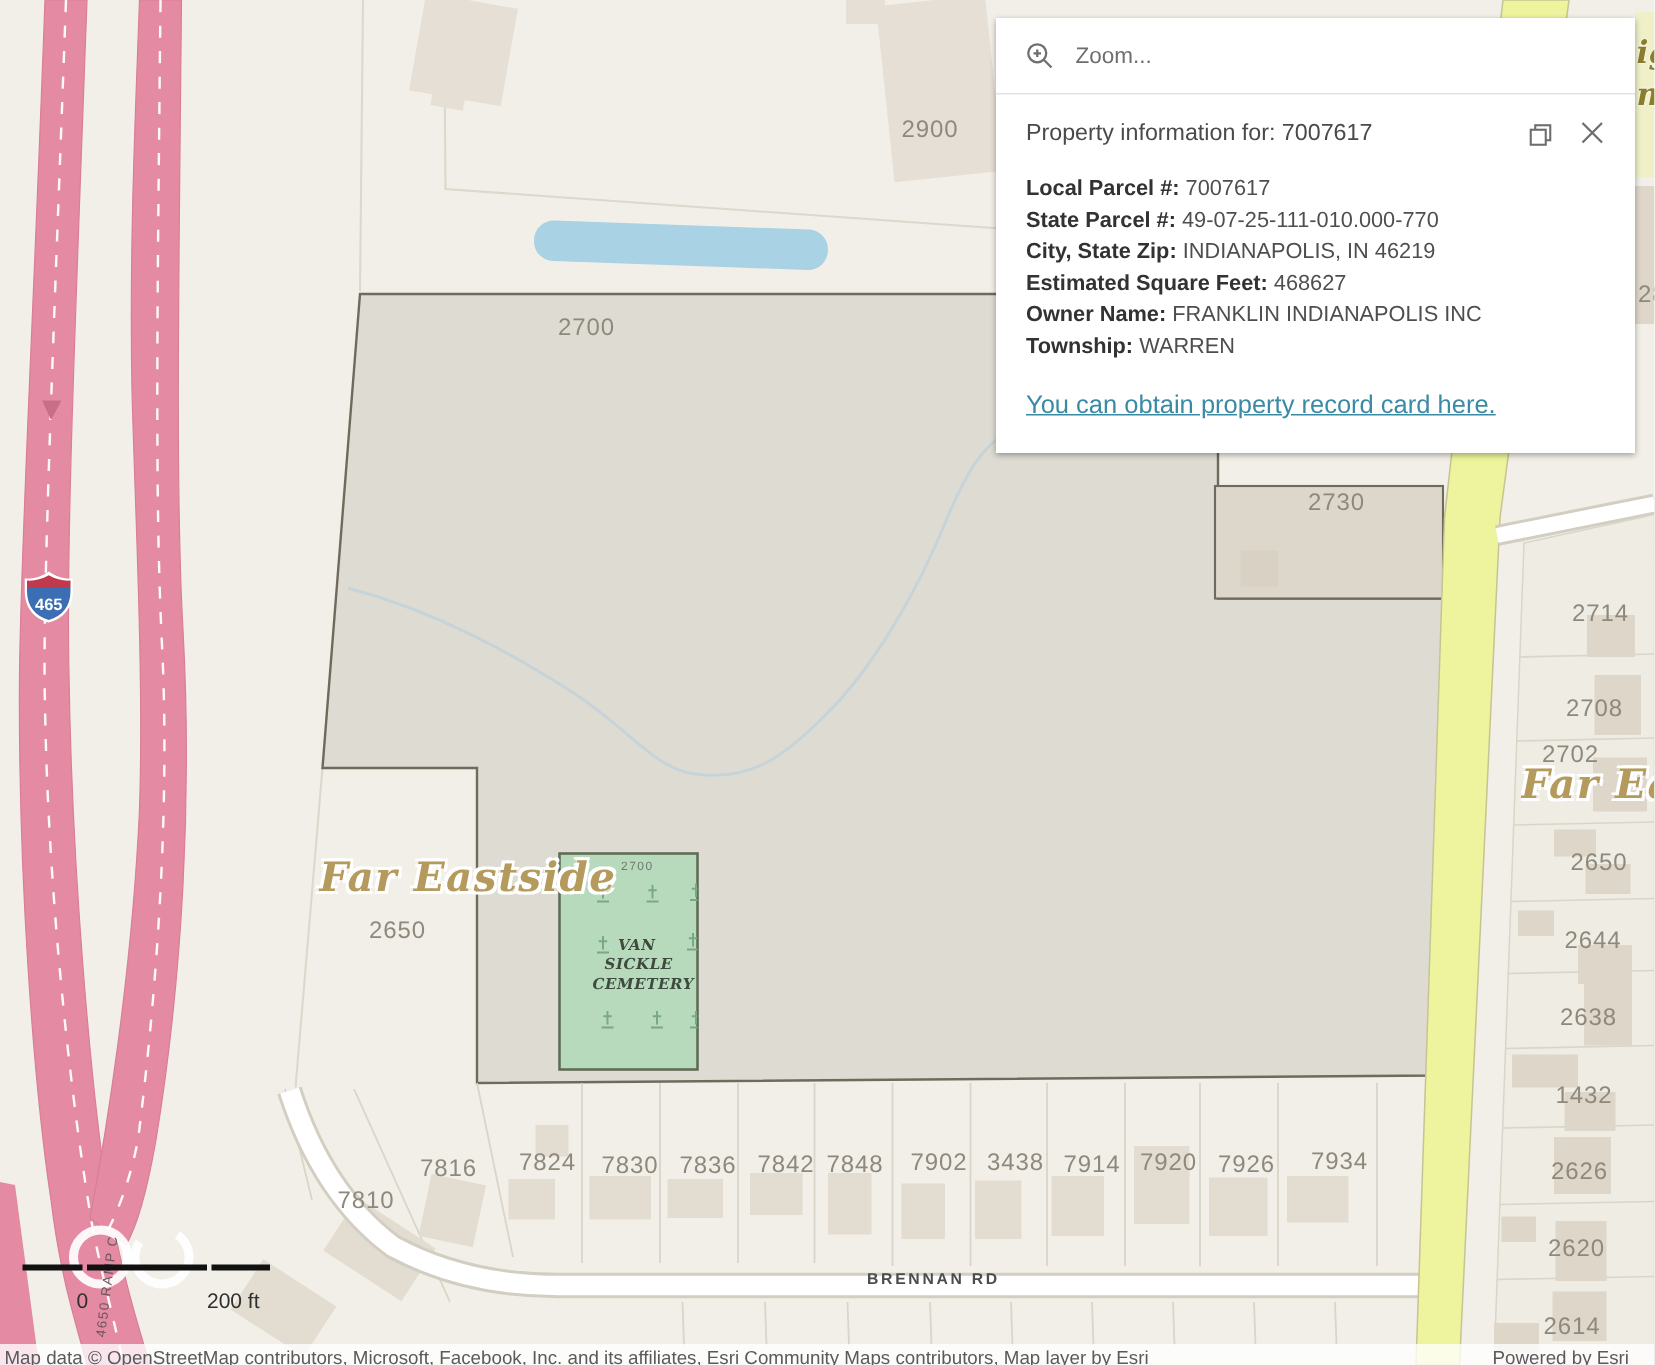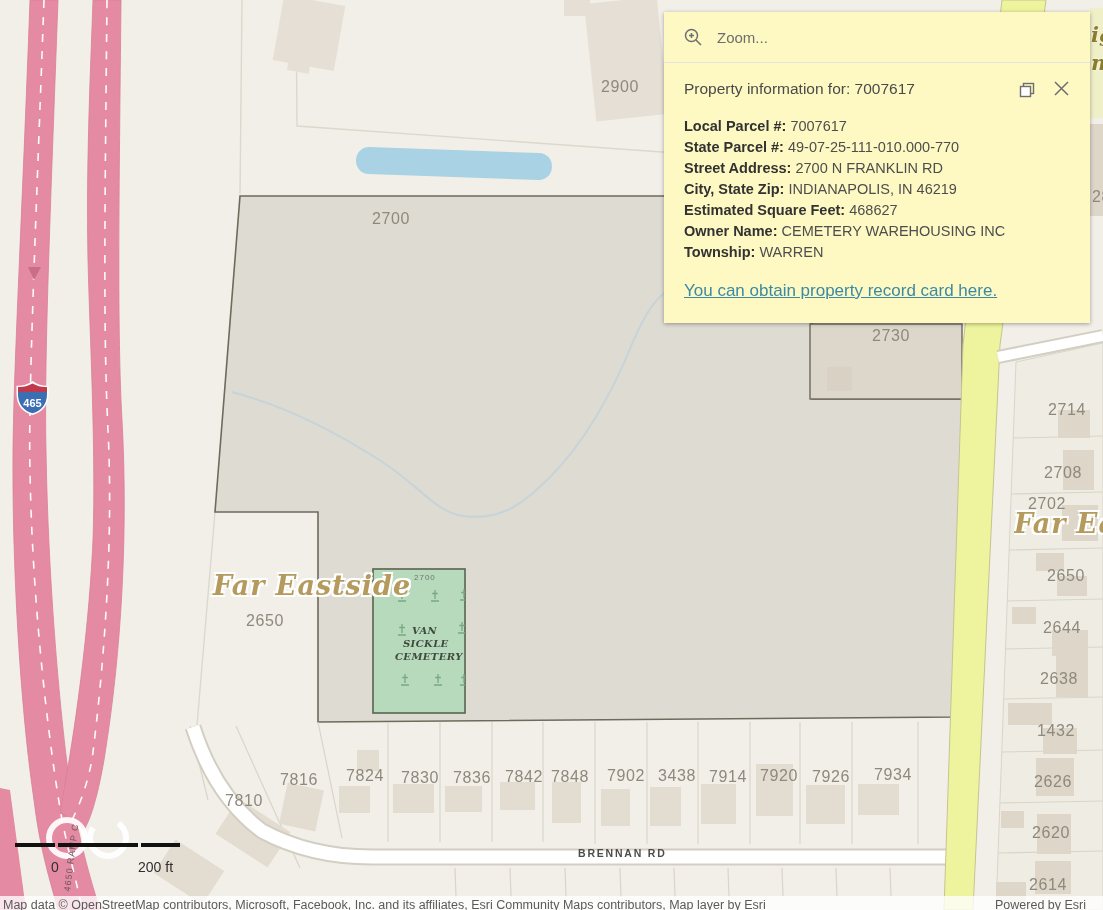--- a/index.html
+++ b/index.html
@@ -21,21 +21,21 @@
   .ramplabel{position:absolute;left:72px;top:882px;font-size:9px;color:#6d5561;letter-spacing:1px;
              transform:rotate(-83deg);transform-origin:0 100%;white-space:nowrap;}
   .scaleseg{position:absolute;height:4px;background:#111;}
   .scalenum{position:absolute;font-size:14px;color:#2f2f2f;}
   .wmtext{position:absolute;left:26px;top:858px;font-size:24px;font-weight:600;
           color:rgba(255,255,255,.9);letter-spacing:5px;white-space:nowrap;}
   .attrib{position:absolute;left:0;top:896px;width:1103px;height:14px;background:rgba(255,255,255,.78);
           font-size:12.5px;color:#5a5a5a;}
   .attrib .aleft{position:absolute;left:3px;top:2px;white-space:nowrap;}
   .attrib .aright{position:absolute;left:995px;top:2px;white-space:nowrap;}
-  .panel{position:absolute;left:664px;top:12px;width:426px;background:#fef9c3;
+  .panel{position:absolute;left:664px;top:12px;width:426px;background:#ffffff;
          box-shadow:0 1px 4px rgba(0,0,0,.35);}
   .searchrow{height:50px;display:flex;align-items:center;padding:0 14px 0 20px;border-bottom:1px solid #e3e3e3;}
   .searchrow input{border:none;outline:none;flex:1;font:15px "Liberation Sans",sans-serif;color:#333;margin-left:13px;background:transparent;}
   .searchrow input::placeholder{color:#6e6e6e;}
   .popup{padding:17px 20px 22px;}
   .titlerow{display:flex;align-items:flex-start;}
   .ptitle{flex:1;font-size:15.5px;color:#4a4a4a;}
   .iconbtn{color:#6e6e6e;cursor:pointer;margin-left:16px;background:none;border:none;padding:0;line-height:0;}
   .fields{margin-top:16px;}
   .field{font-size:14.5px;line-height:21px;color:#4e4e4e;}
@@ -286,24 +286,23 @@
         </button>
         <button class="iconbtn" title="">
           <svg width="17" height="17" viewBox="0 0 17 17" stroke="#6e6e6e" stroke-width="1.5">
             <path d="M2,2 L15,15 M15,2 L2,15"></path>
           </svg>
         </button>
       </div>
       <div class="fields">
         <div class="field"><b>Local Parcel #:</b> <span>7007617</span></div>
         <div class="field"><b>State Parcel #:</b> <span>49-07-25-111-010.000-770</span></div>
-        <div class="field"><b>Street Address:</b> <span>2700 N FRANKLIN RD</span></div>
         <div class="field"><b>City, State Zip:</b> <span>INDIANAPOLIS, IN 46219</span></div>
         <div class="field"><b>Estimated Square Feet:</b> <span>468627</span></div>
-        <div class="field"><b>Owner Name:</b> <span>CEMETERY WAREHOUSING INC</span></div>
+        <div class="field"><b>Owner Name:</b> <span>FRANKLIN INDIANAPOLIS INC</span></div>
         <div class="field"><b>Township:</b> <span>WARREN</span></div>
       </div>
       <div class="linkrow">
         <a class="reclink">You can obtain property record card here.</a>
       </div>
     </div>
   </div>
 
 </div>
 

